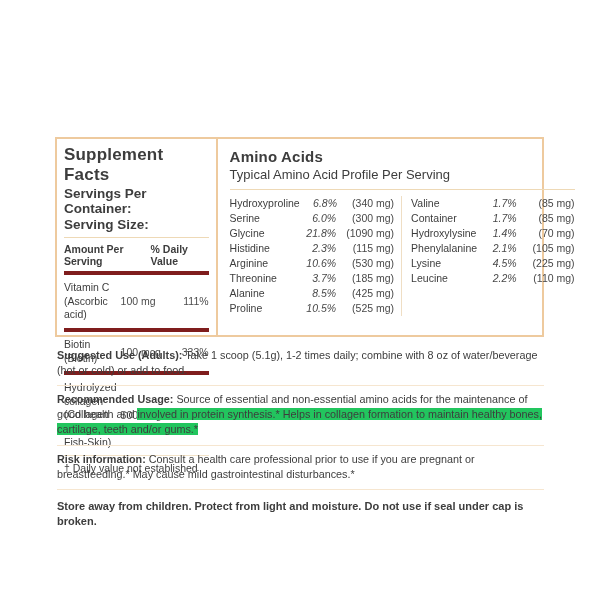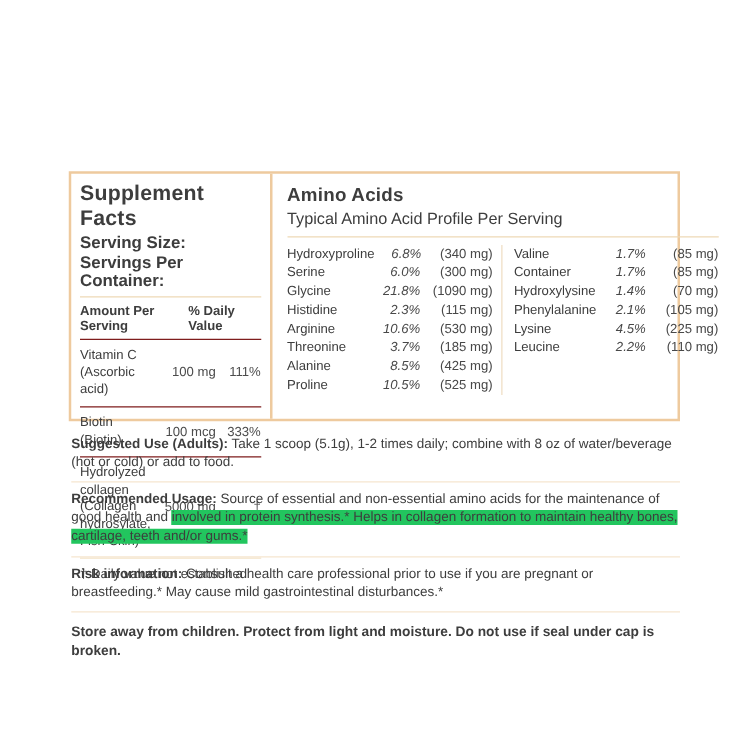--- a/index.html
+++ b/index.html
@@ -24,24 +24,24 @@
   .sf-title{font-size:17px;font-weight:bold;letter-spacing:.2px;margin:1px 0 0 0;}
   .sf-sub{font-size:13.5px;font-weight:bold;margin:1px 0 0 0;}
   .panel-divider{border:none;border-top:1px solid #eed9b6;margin:5px 0 0 0;}
 
   .col-header{
     display:flex;justify-content:space-between;align-items:baseline;
     font-size:10.5px;font-weight:bold;padding:5px 0 4px 0;
   }
   .sf-row{
     display:flex;align-items:center;font-size:10.5px;
-    padding:6px 0;border-top:1px solid #7f1d1d;
+    padding:6px 0;border-top:4px solid #7f1d1d;
   }
   .sf-name{flex:1;white-space:pre-line;line-height:1.3;}
-  .sf-amt{width:52px;text-align:right;color:#4c4c4c;}
+  .sf-amt{width:52px;color:#4c4c4c;}
   .sf-dv{width:36px;text-align:right;color:#4c4c4c;}
   .sf-footnote{
     font-size:10.5px;padding:6px 0 0 0;border-top:1px solid #f3e3c8;
   }
 
   .aa-title{font-size:15px;font-weight:bold;margin:2px 0 0 0;letter-spacing:.2px;}
   .aa-sub{font-size:13px;margin:2px 0 7px 0;}
   .aa-table{display:flex;margin-top:6px;}
   .aa-col{width:50%;box-sizing:border-box;}
   .aa-col.left{padding-right:7px;border-right:1px solid #efdec4;}
@@ -61,22 +61,22 @@
 </style>
 </head>
 <body>
 
 <div class="stage">
 
   <div class="label-box">
 
     <div class="left-panel">
       <div class="sf-title">Supplement Facts</div>
+      <div class="sf-sub">Servings Per Container:</div>
       <div class="sf-sub">Serving Size:</div>
-      <div class="sf-sub">Servings Per Container:</div>
       <hr class="panel-divider">
 
       <div class="col-header">
         <span>Amount Per Serving</span>
         <span>% Daily Value</span>
       </div>
 
       <div class="sf-row">
         <span class="sf-name">Vitamin C (Ascorbic acid)</span>
         <span class="sf-amt">100 mg</span>

